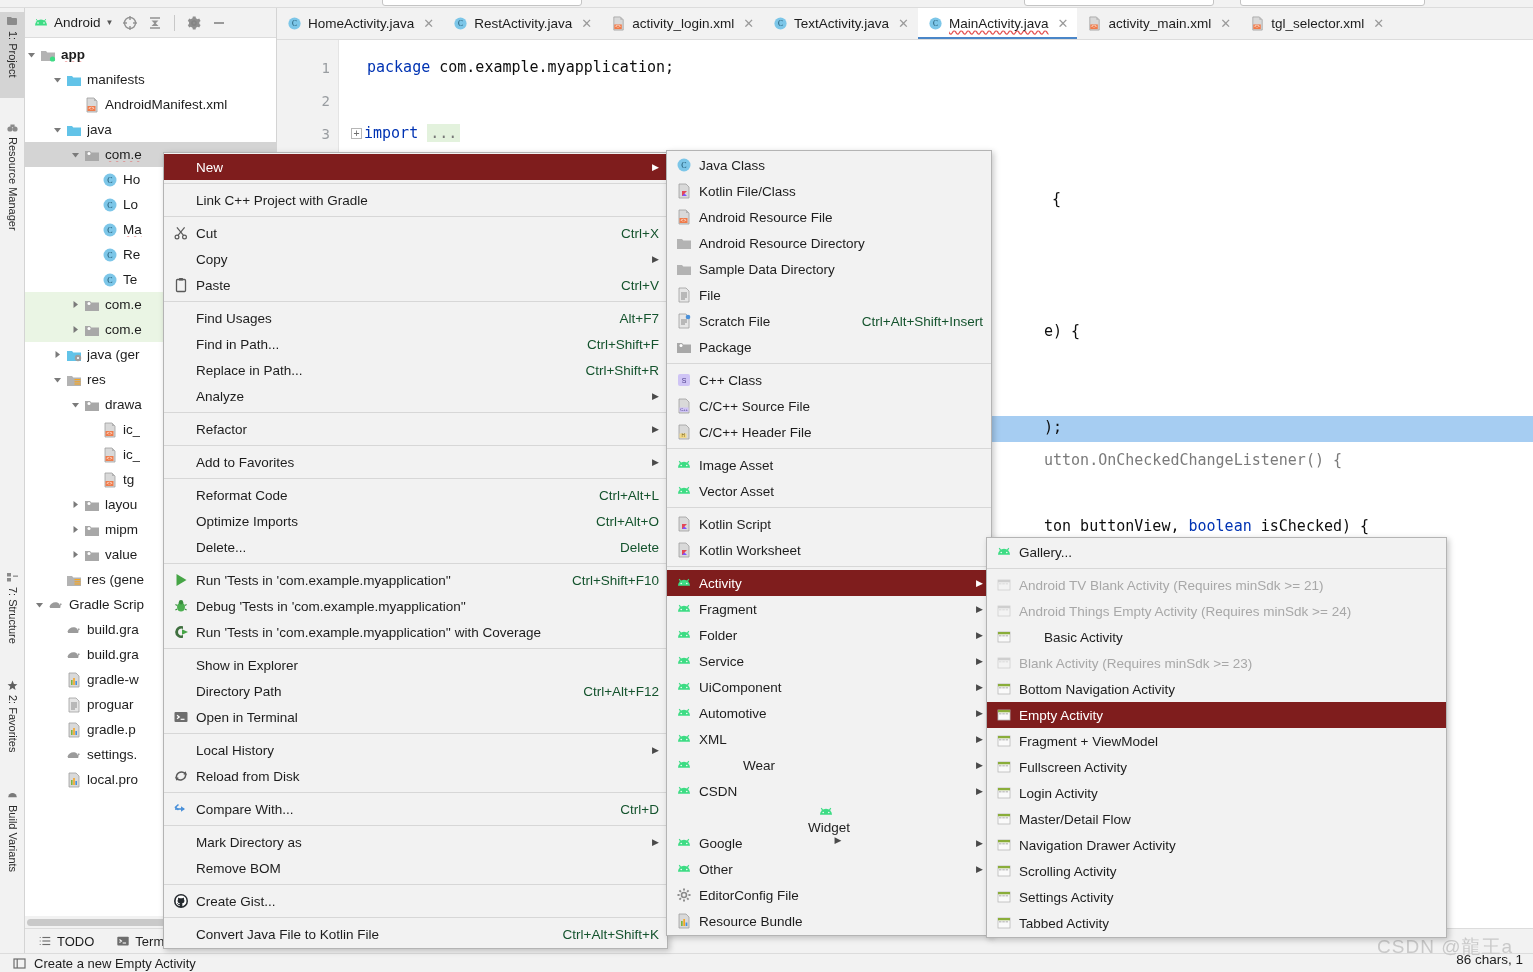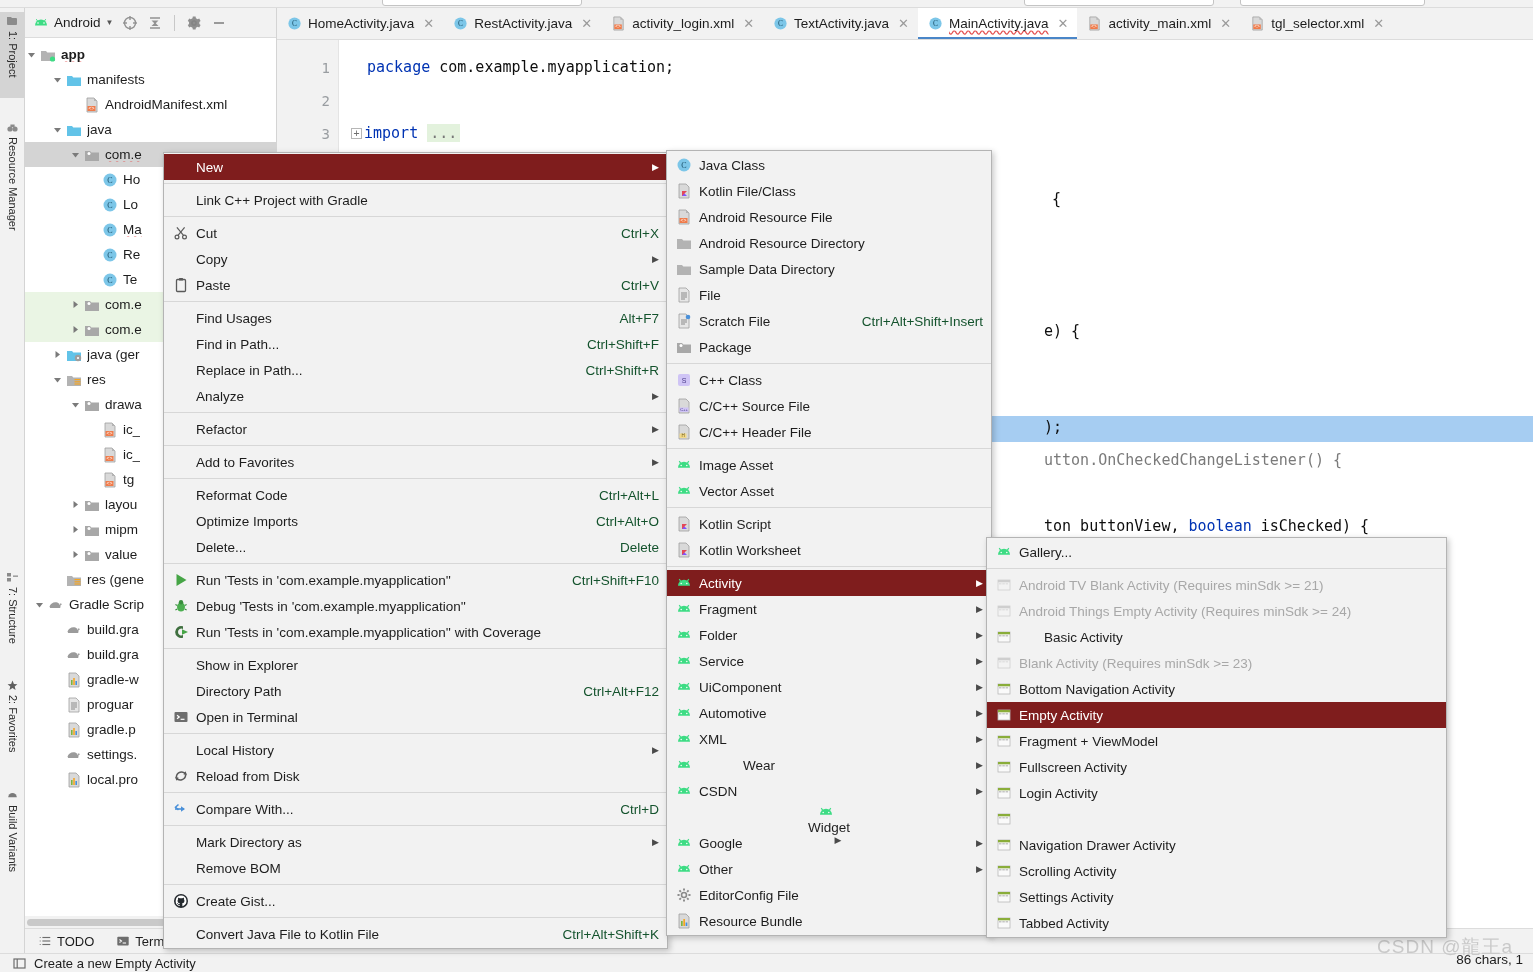--- a/index.html
+++ b/index.html
@@ -1239,20 +1239,21 @@
     <div class="mi" style="height: 26px;">
       <span class="mic">
         <svg width="16" height="16" viewBox="0 0 16 16">
           <rect x="2" y="3" width="12" height="10" fill="#fafafa" stroke="#b9b9b9" stroke-width=".8"></rect>
           <rect x="2" y="3" width="12" height="2.3" fill="#8aad3a"></rect>
           <rect x="3" y="6.2" width="2.5" height="1.2" fill="#b9b9b9"></rect>
           <rect x="6.3" y="6.2" width="2.5" height="1.2" fill="#b9b9b9"></rect>
           <rect x="9.6" y="6.2" width="2.5" height="1.2" fill="#b9b9b9"></rect>
         </svg>
       </span>
+      <span class="mlbl">Master/Detail Flow</span>
     </div>
     <div class="mi" style="height: 26px;">
       <span class="mic">
         <svg width="16" height="16" viewBox="0 0 16 16">
           <rect x="2" y="3" width="12" height="10" fill="#fafafa" stroke="#b9b9b9" stroke-width=".8"></rect>
           <rect x="2" y="3" width="12" height="2.3" fill="#8aad3a"></rect>
           <rect x="3" y="6.2" width="2.5" height="1.2" fill="#b9b9b9"></rect>
           <rect x="6.3" y="6.2" width="2.5" height="1.2" fill="#b9b9b9"></rect>
           <rect x="9.6" y="6.2" width="2.5" height="1.2" fill="#b9b9b9"></rect>
         </svg>

